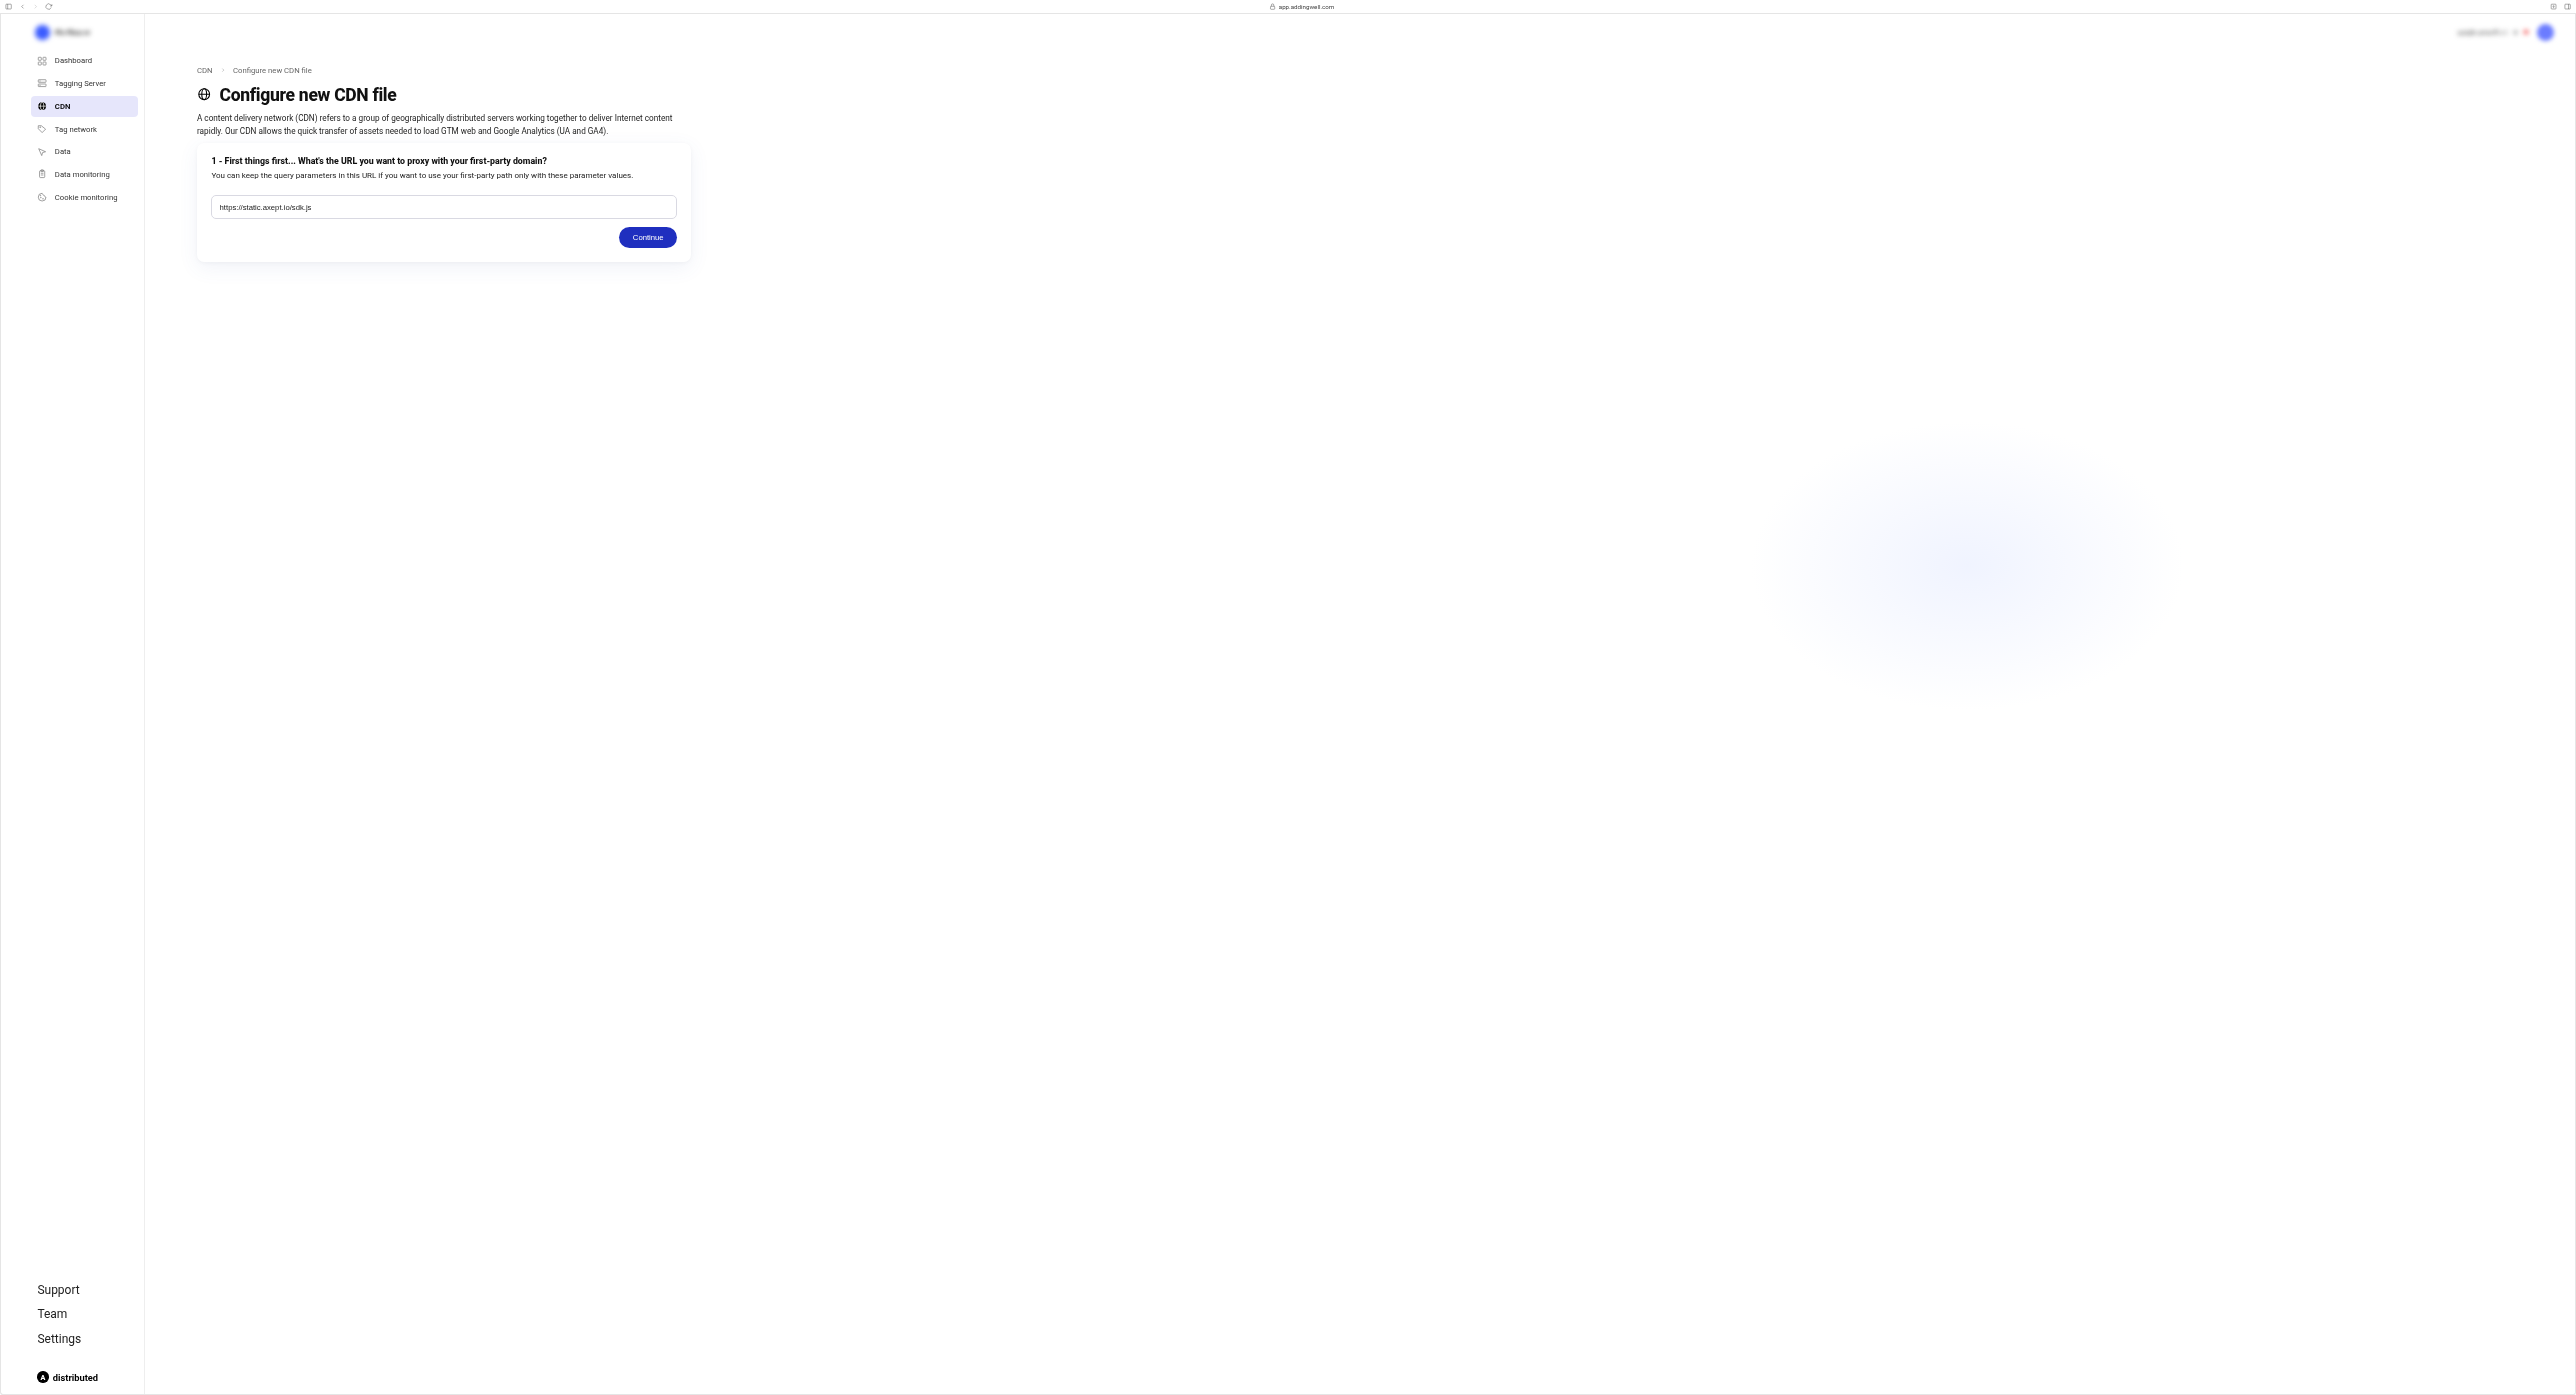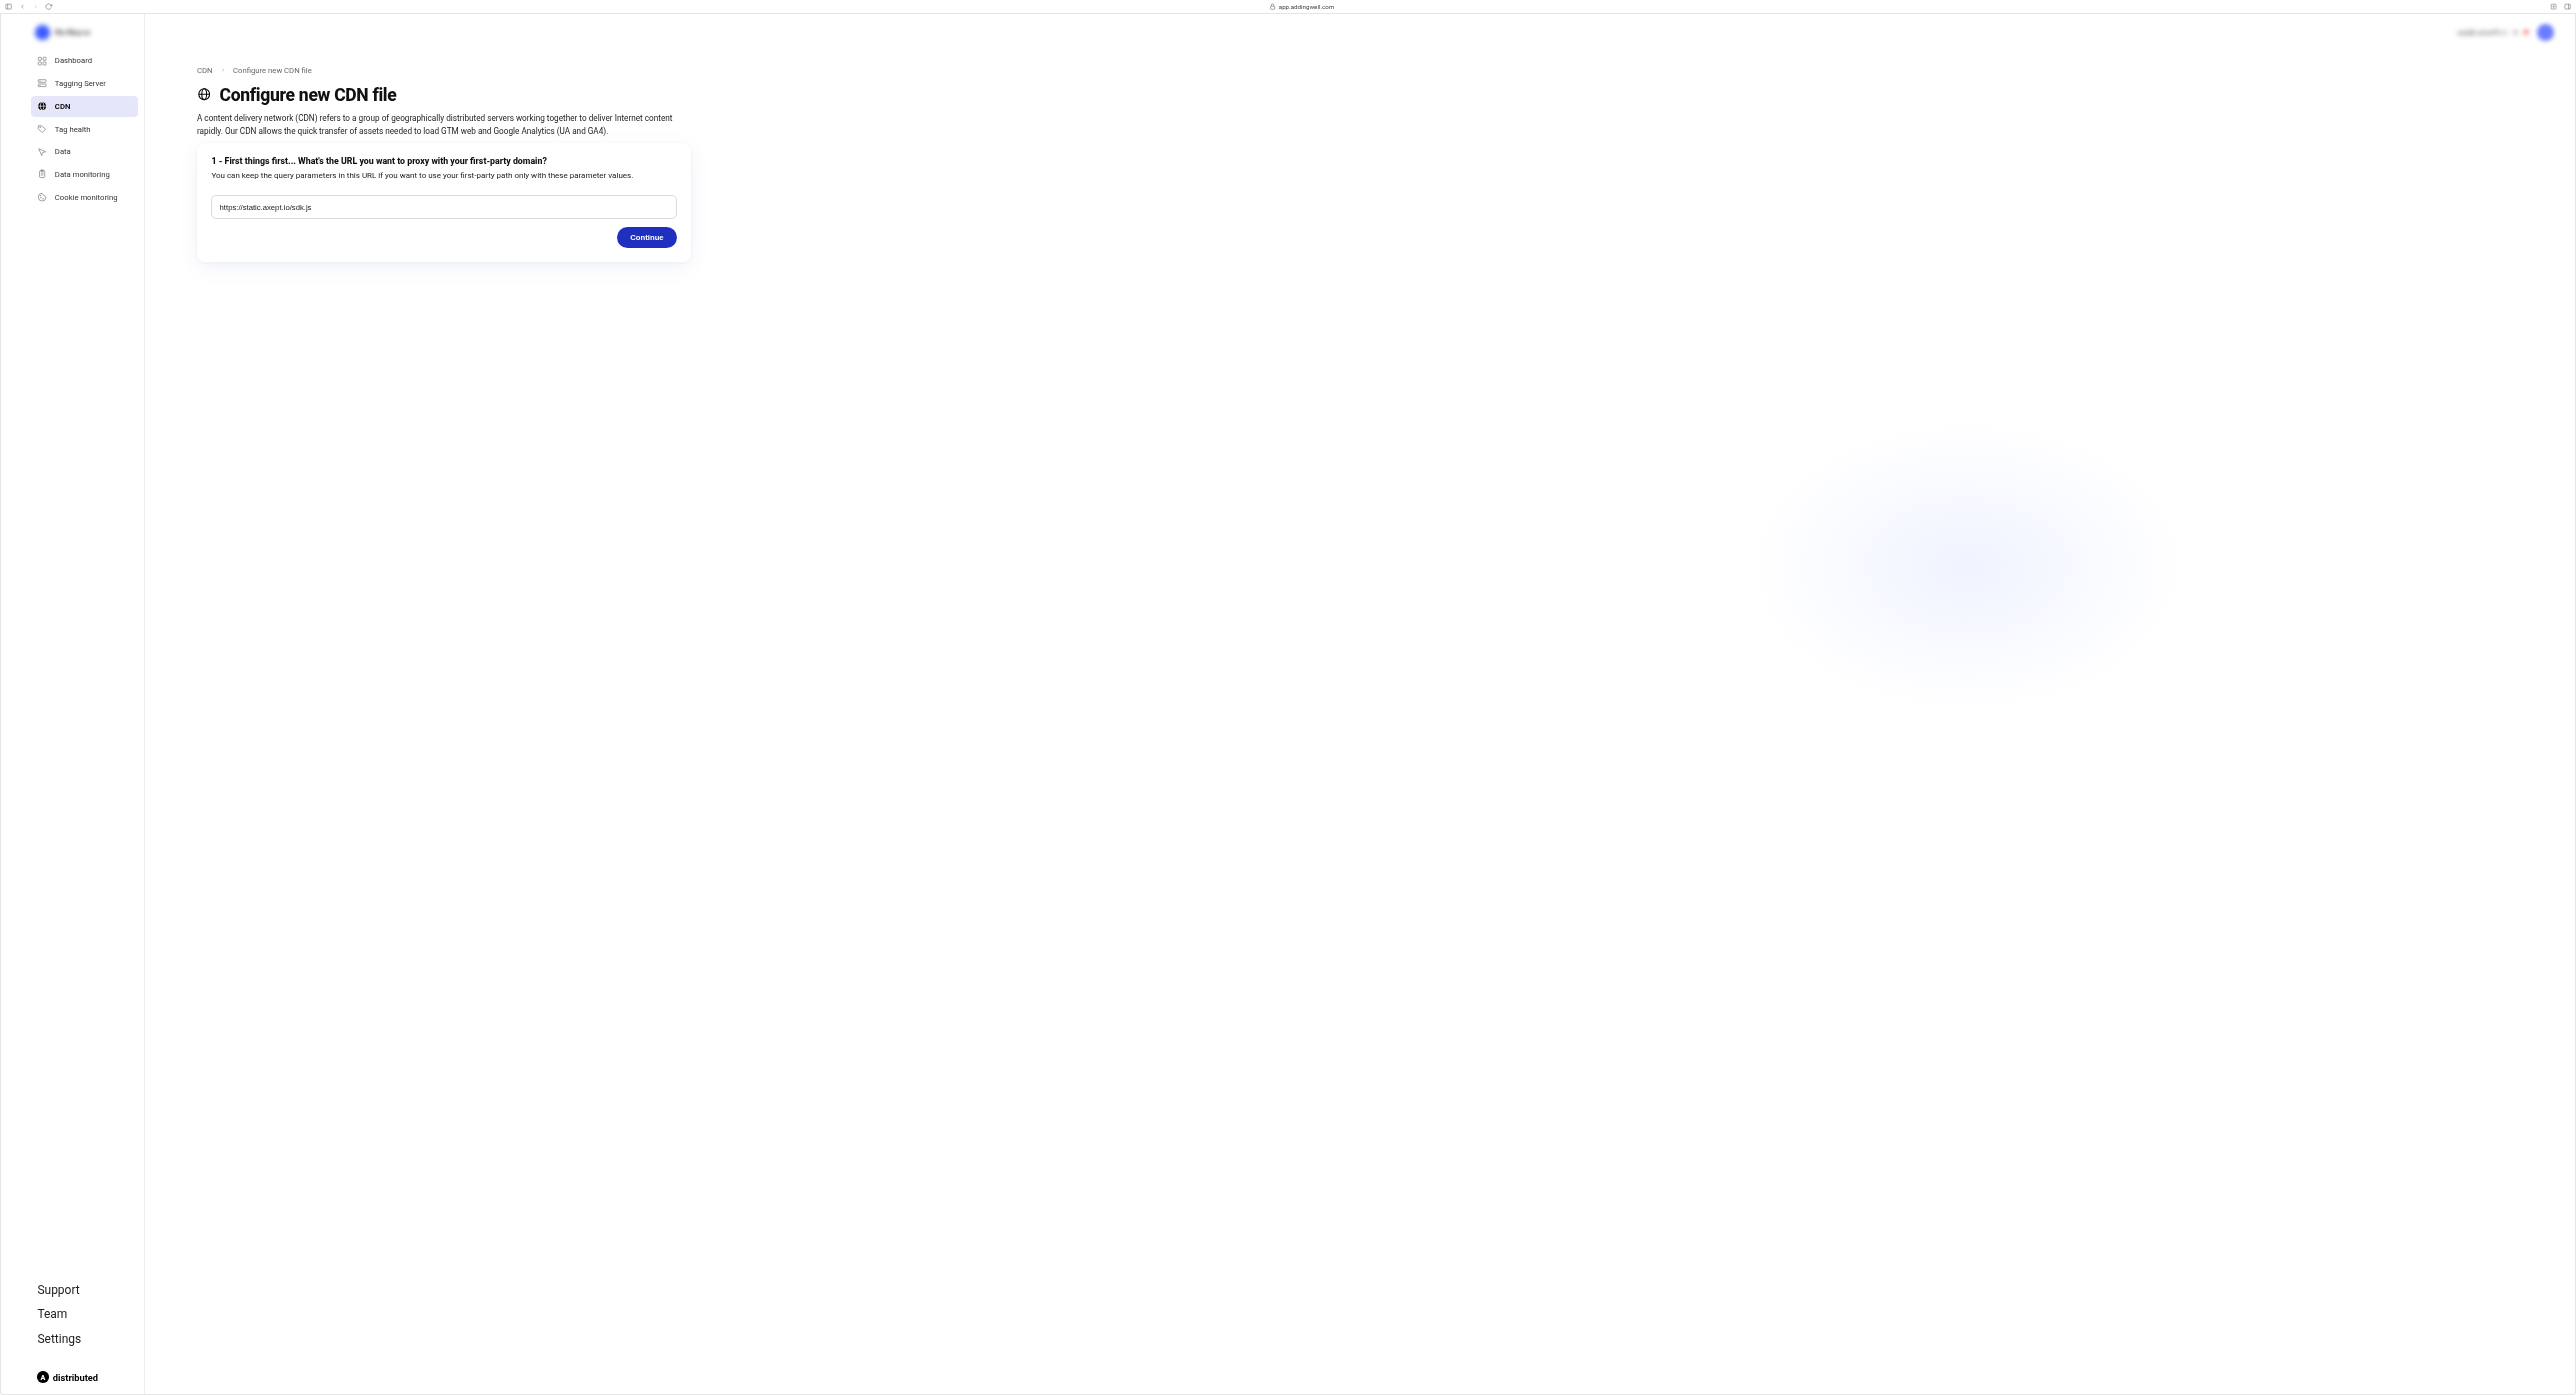--- a/index.html
+++ b/index.html
@@ -252,21 +252,21 @@
     justify-content: flex-end;
     margin-top: 8.2px;
   }
   .btn-primary {
     background: #1f2fbf;
     color: #fff;
     border: none;
     padding: 6.2px 13.4px;
     border-radius: 515px;
     font-size: 7.7px;
-    font-weight: 700;
+    font-weight: 400;
     cursor: pointer;
   }
 </style>
 </head>
 <body>
 
 <div class="browser-chrome">
   <div class="chrome-left">
     <span class="chrome-icon">
       <svg viewBox="0 0 24 24">
@@ -361,21 +361,21 @@
         <span>CDN</span>
       </div>
 
       <div class="nav-item">
         <span class="nav-icon">
           <svg viewBox="0 0 24 24">
               <path d="M20 12l-8 8-9-9V4h7l10 8z"></path>
               <circle cx="7.5" cy="7.5" r="1"></circle>
             </svg>
         </span>
-        <span>Tag health</span>
+        <span>Tag network</span>
       </div>
 
       <div class="nav-item">
         <span class="nav-icon">
           <svg viewBox="0 0 24 24">
               <path d="M4 4l16 7-7 2-2 7-7-16z"></path>
             </svg>
         </span>
         <span>Data</span>
       </div>

